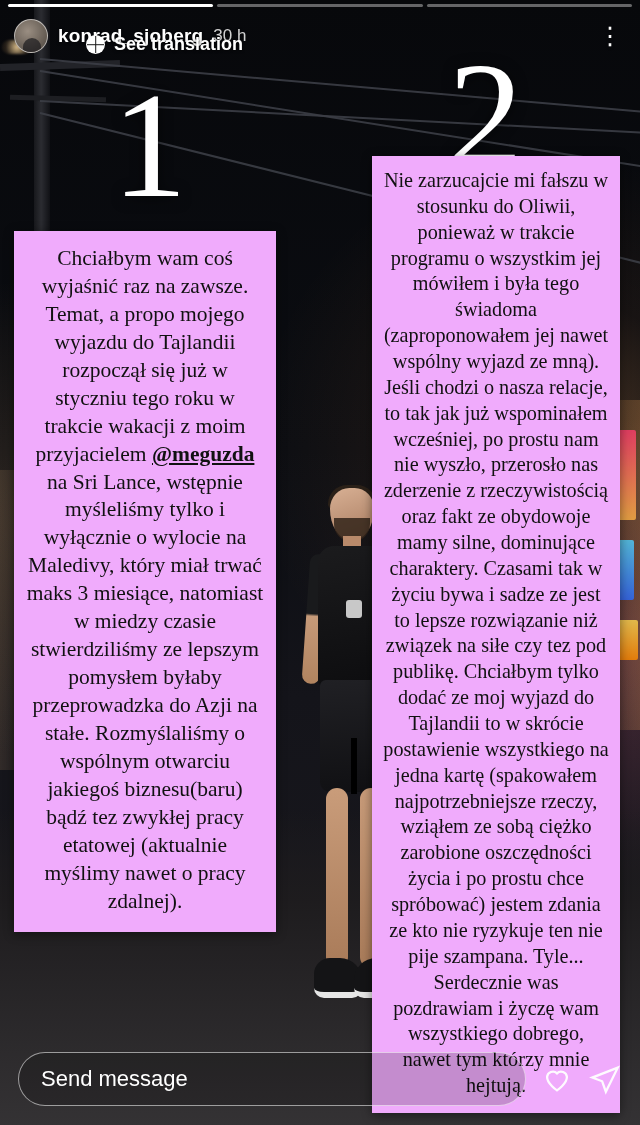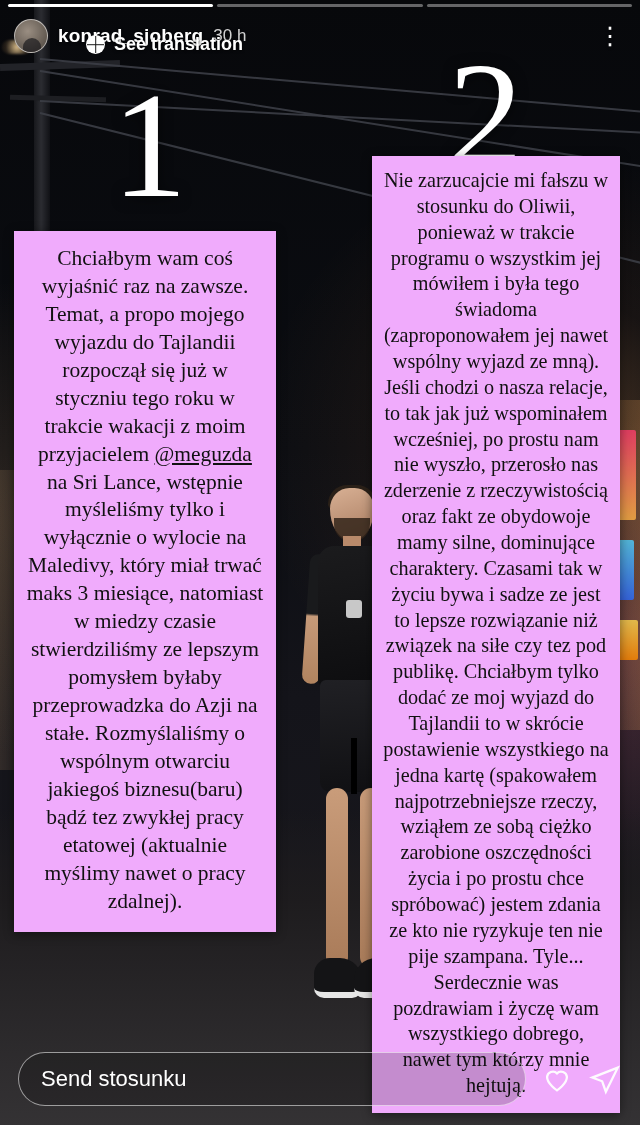--- a/index.html
+++ b/index.html
@@ -234,21 +234,21 @@
   .card-left {
     left: 14px; top: 231px; width: 262px;
     padding: 14px 12px 16px 12px;
     font-size: 21.5px; line-height: 1.30;
   }
   .card-right {
     left: 372px; top: 156px; width: 248px;
     padding: 12px 10px 14px 10px;
     font-size: 20.2px; line-height: 1.28;
   }
-  .mention { text-decoration: underline; }
+  .mention { text-decoration: underline; font-weight: bold; }
 
   
   .bottom {
     position: absolute; left: 0; right: 0; bottom: 0; height: 92px;
     display: flex; align-items: center; padding: 0 18px;
     gap: 14px;
   }
   .send-box {
     flex: 1 1 auto; height: 54px;
     border: 1.6px solid rgba(255,255,255,0.55);
@@ -327,21 +327,21 @@
       <span>Chciałbym wam coś wyjaśnić raz na zawsze. Temat, a propo mojego wyjazdu do Tajlandii rozpoczął się już w styczniu tego roku w trakcie wakacji z moim przyjacielem </span><span class="mention">@meguzda</span><span> na Sri Lance, wstępnie myśleliśmy tylko i wyłącznie o wylocie na Maledivy, który miał trwać maks 3 miesiące, natomiast w miedzy czasie stwierdziliśmy ze lepszym pomysłem byłaby przeprowadzka do Azji na stałe. Rozmyślaliśmy o wspólnym otwarciu jakiegoś biznesu(baru) bądź tez zwykłej pracy etatowej (aktualnie myślimy nawet o pracy zdalnej).</span>
     </p>
   </div>
 
   <div class="card card-right">
     <p>Nie zarzucajcie mi fałszu w stosunku do Oliwii, ponieważ w trakcie programu o wszystkim jej mówiłem i była tego świadoma (zaproponowałem jej nawet wspólny wyjazd ze mną). Jeśli chodzi o nasza relacje, to tak jak już wspominałem wcześniej, po prostu nam nie wyszło, przerosło nas zderzenie z rzeczywistością oraz fakt ze obydowoje mamy silne, dominujące charaktery. Czasami tak w życiu bywa i sadze ze jest to lepsze rozwiązanie niż związek na siłe czy tez pod publikę. Chciałbym tylko dodać ze moj wyjazd do Tajlandii to w skrócie postawienie wszystkiego na jedna kartę (spakowałem najpotrzebniejsze rzeczy, wziąłem ze sobą ciężko zarobione oszczędności życia i po prostu chce spróbować) jestem zdania ze kto nie ryzykuje ten nie pije szampana. Tyle... Serdecznie was pozdrawiam i życzę wam wszystkiego dobrego, nawet tym którzy mnie hejtują.</p>
   </div>
 
   <div class="bottom">
     <div class="send-box">
-      <span>Send stosunku</span>
+      <span>Send message</span>
     </div>
     <span class="heart-icon">
       <svg class="icon-svg" width="34" height="34" viewBox="0 0 24 24" fill="none" stroke="#ffffff" stroke-width="1.6">
         <path d="M12 20s-7-4.6-7-9.4A4.1 4.1 0 0 1 12 8a4.1 4.1 0 0 1 7 2.6C19 15.4 12 20 12 20z"></path>
       </svg>
     </span>
     <span class="share-icon">
       <svg class="icon-svg" width="34" height="34" viewBox="0 0 24 24" fill="none" stroke="#ffffff" stroke-width="1.6">
         <path d="M21 4 3 11l7 2.6L12.6 21 21 4z"></path>
       </svg>

